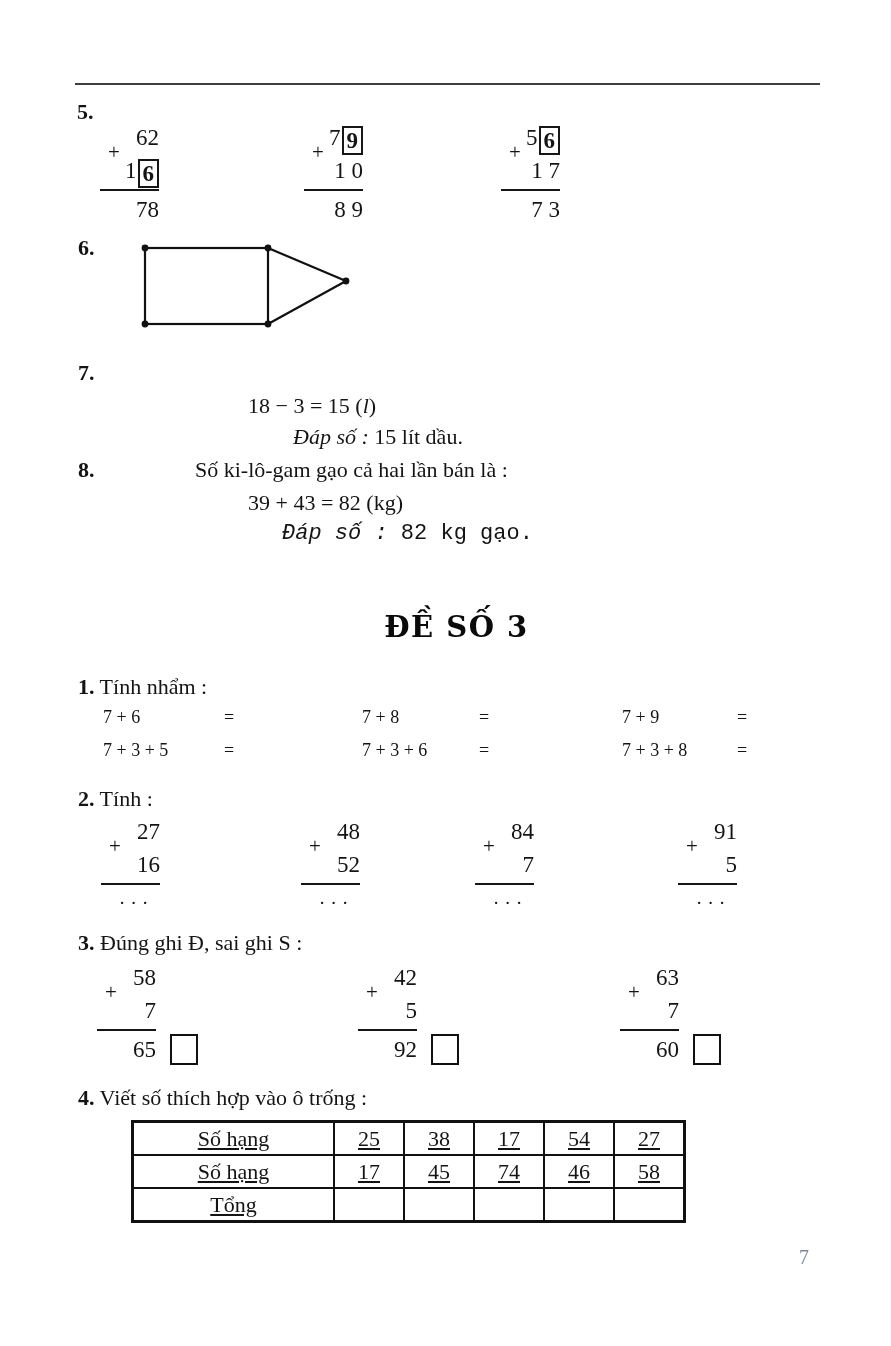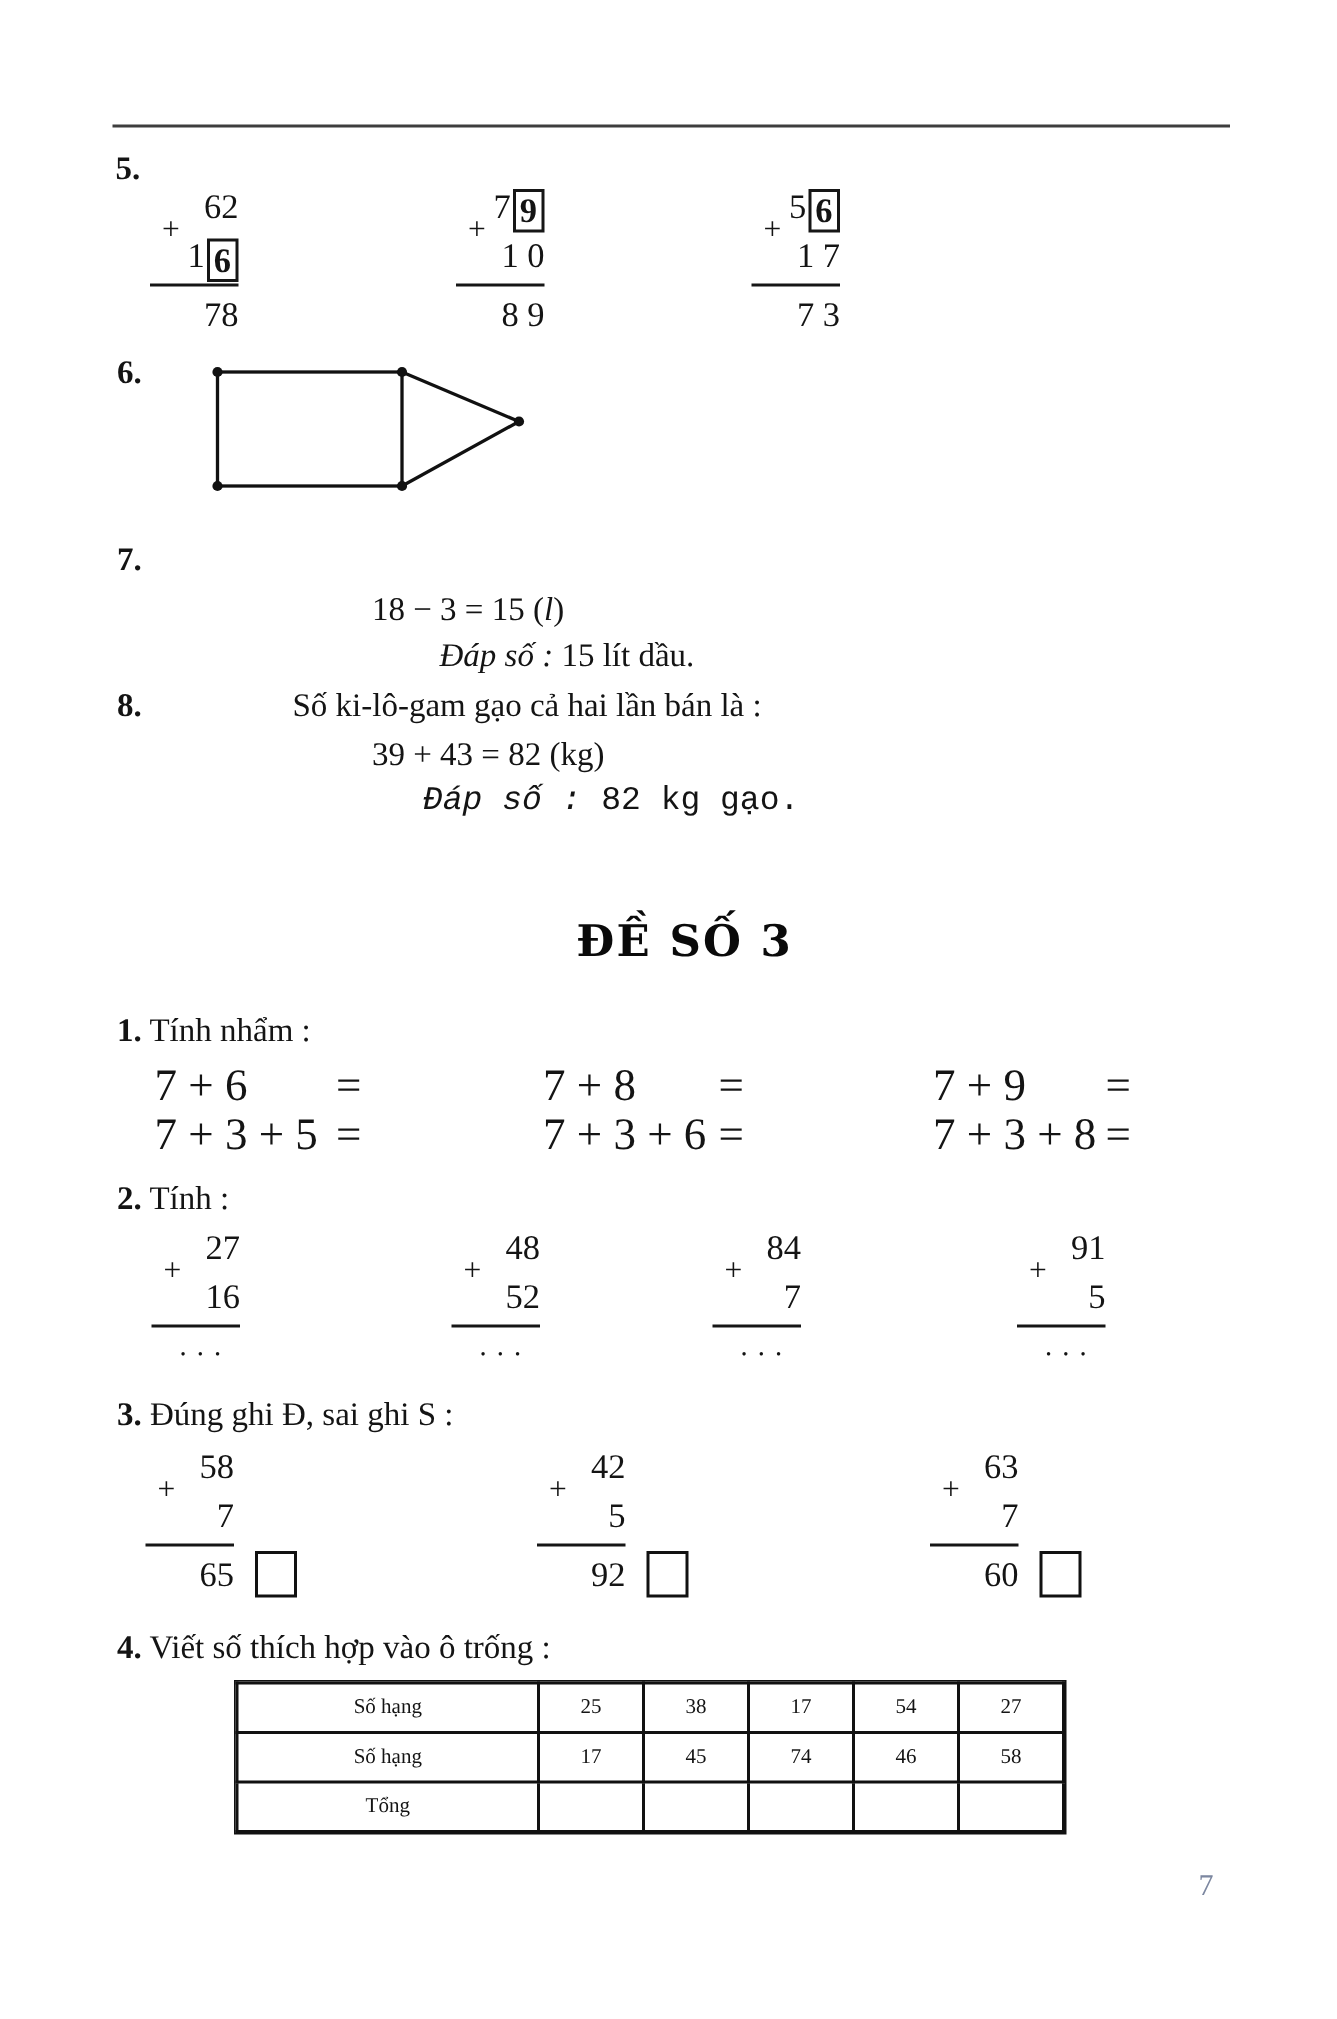--- a/index.html
+++ b/index.html
@@ -34,25 +34,26 @@
     position:absolute;right:-42px;bottom:1px;width:24px;height:27px;
     border:2.5px solid #111;background:#fff;
   }
   
   .section-heading{
     position:absolute;left:0;right:0;top:610px;text-align:center;
     font-family:"DejaVu Serif",serif;font-weight:700;font-size:29px;
     letter-spacing:1.5px;color:#0a0a0a;margin-left:22px;
   }
   
-  .eq{position:absolute;font-size:30px;white-space:nowrap;}
+  .eq{position:absolute;font-size:18px;white-space:nowrap;}
   
   table.sumtab{
-    position:absolute;left:157px;top:1121px;border-collapse:collapse;
-    font-size:14px;
+    position:absolute;left:132px;top:1121px;border-collapse:collapse;
+    font-size:22px;
+    text-decoration:underline;
   }
   table.sumtab td{
     border:2px solid #111;height:31px;text-align:center;padding:0;
   }
   table.sumtab{border:1px solid #111;outline:1.5px solid #111;}
   td.c0{width:199px;}
   td.cn{width:68px;}
   
   .pagenum{position:absolute;left:799px;top:1246px;font-size:20px;color:#7c87a0;}
   

